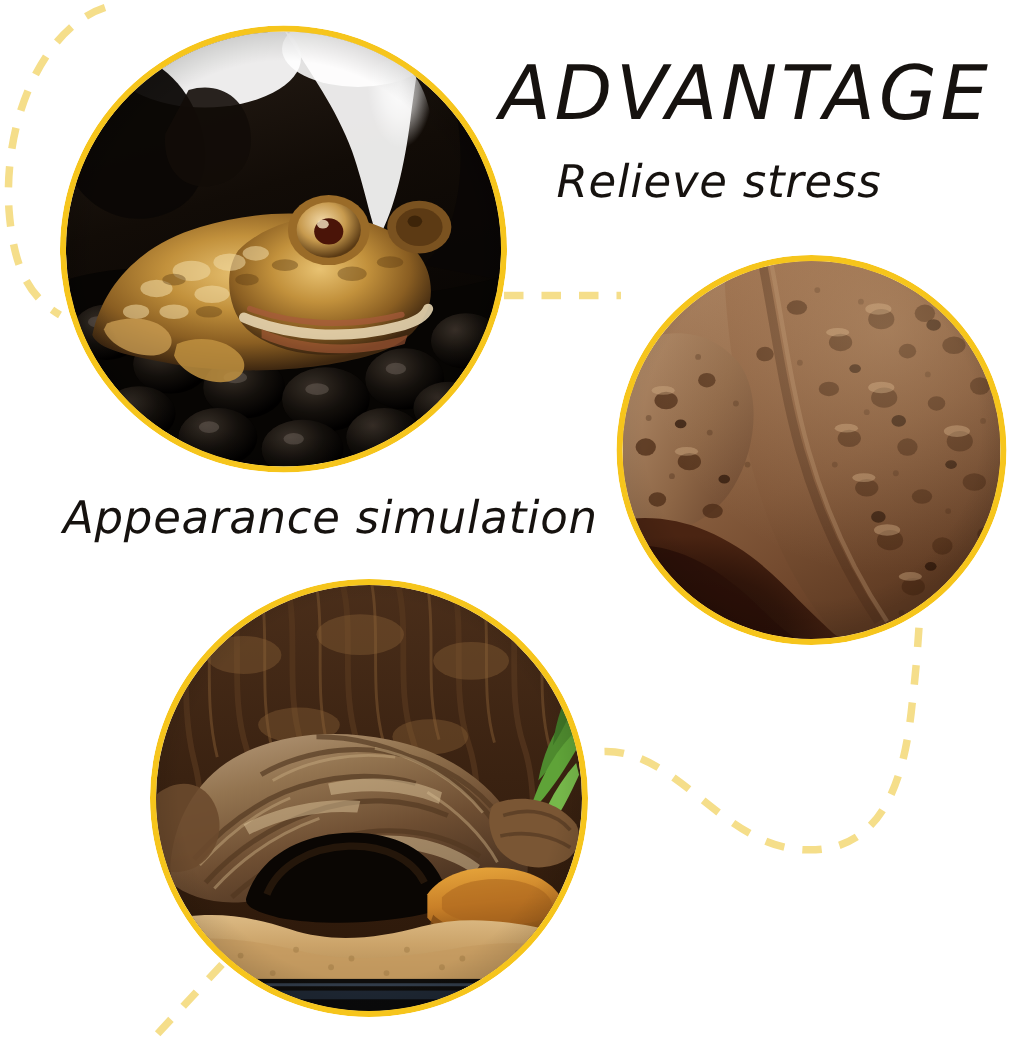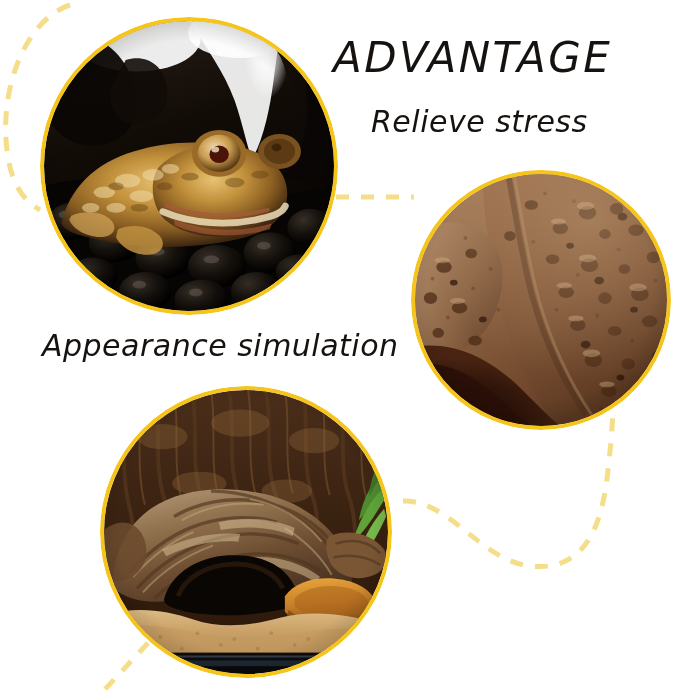--- a/index.html
+++ b/index.html
@@ -70,21 +70,21 @@
   .poster-text {
     position: absolute;
     color: #16120f;
     font-family: "DejaVu Sans", "Liberation Sans", sans-serif;
     font-style: italic;
     white-space: nowrap;
     letter-spacing: 0.5px;
   }
   #headline {
     left: 333px; top: 33px;
-    font-size: 42px;
+    font-size: 50px;
     font-weight: 400;
     letter-spacing: 2.5px;
   }
   #sub-relieve {
     left: 371px; top: 104px;
     font-size: 30px;
   }
   #label-appearance {
     left: 42px; top: 328px;
     font-size: 30px;

